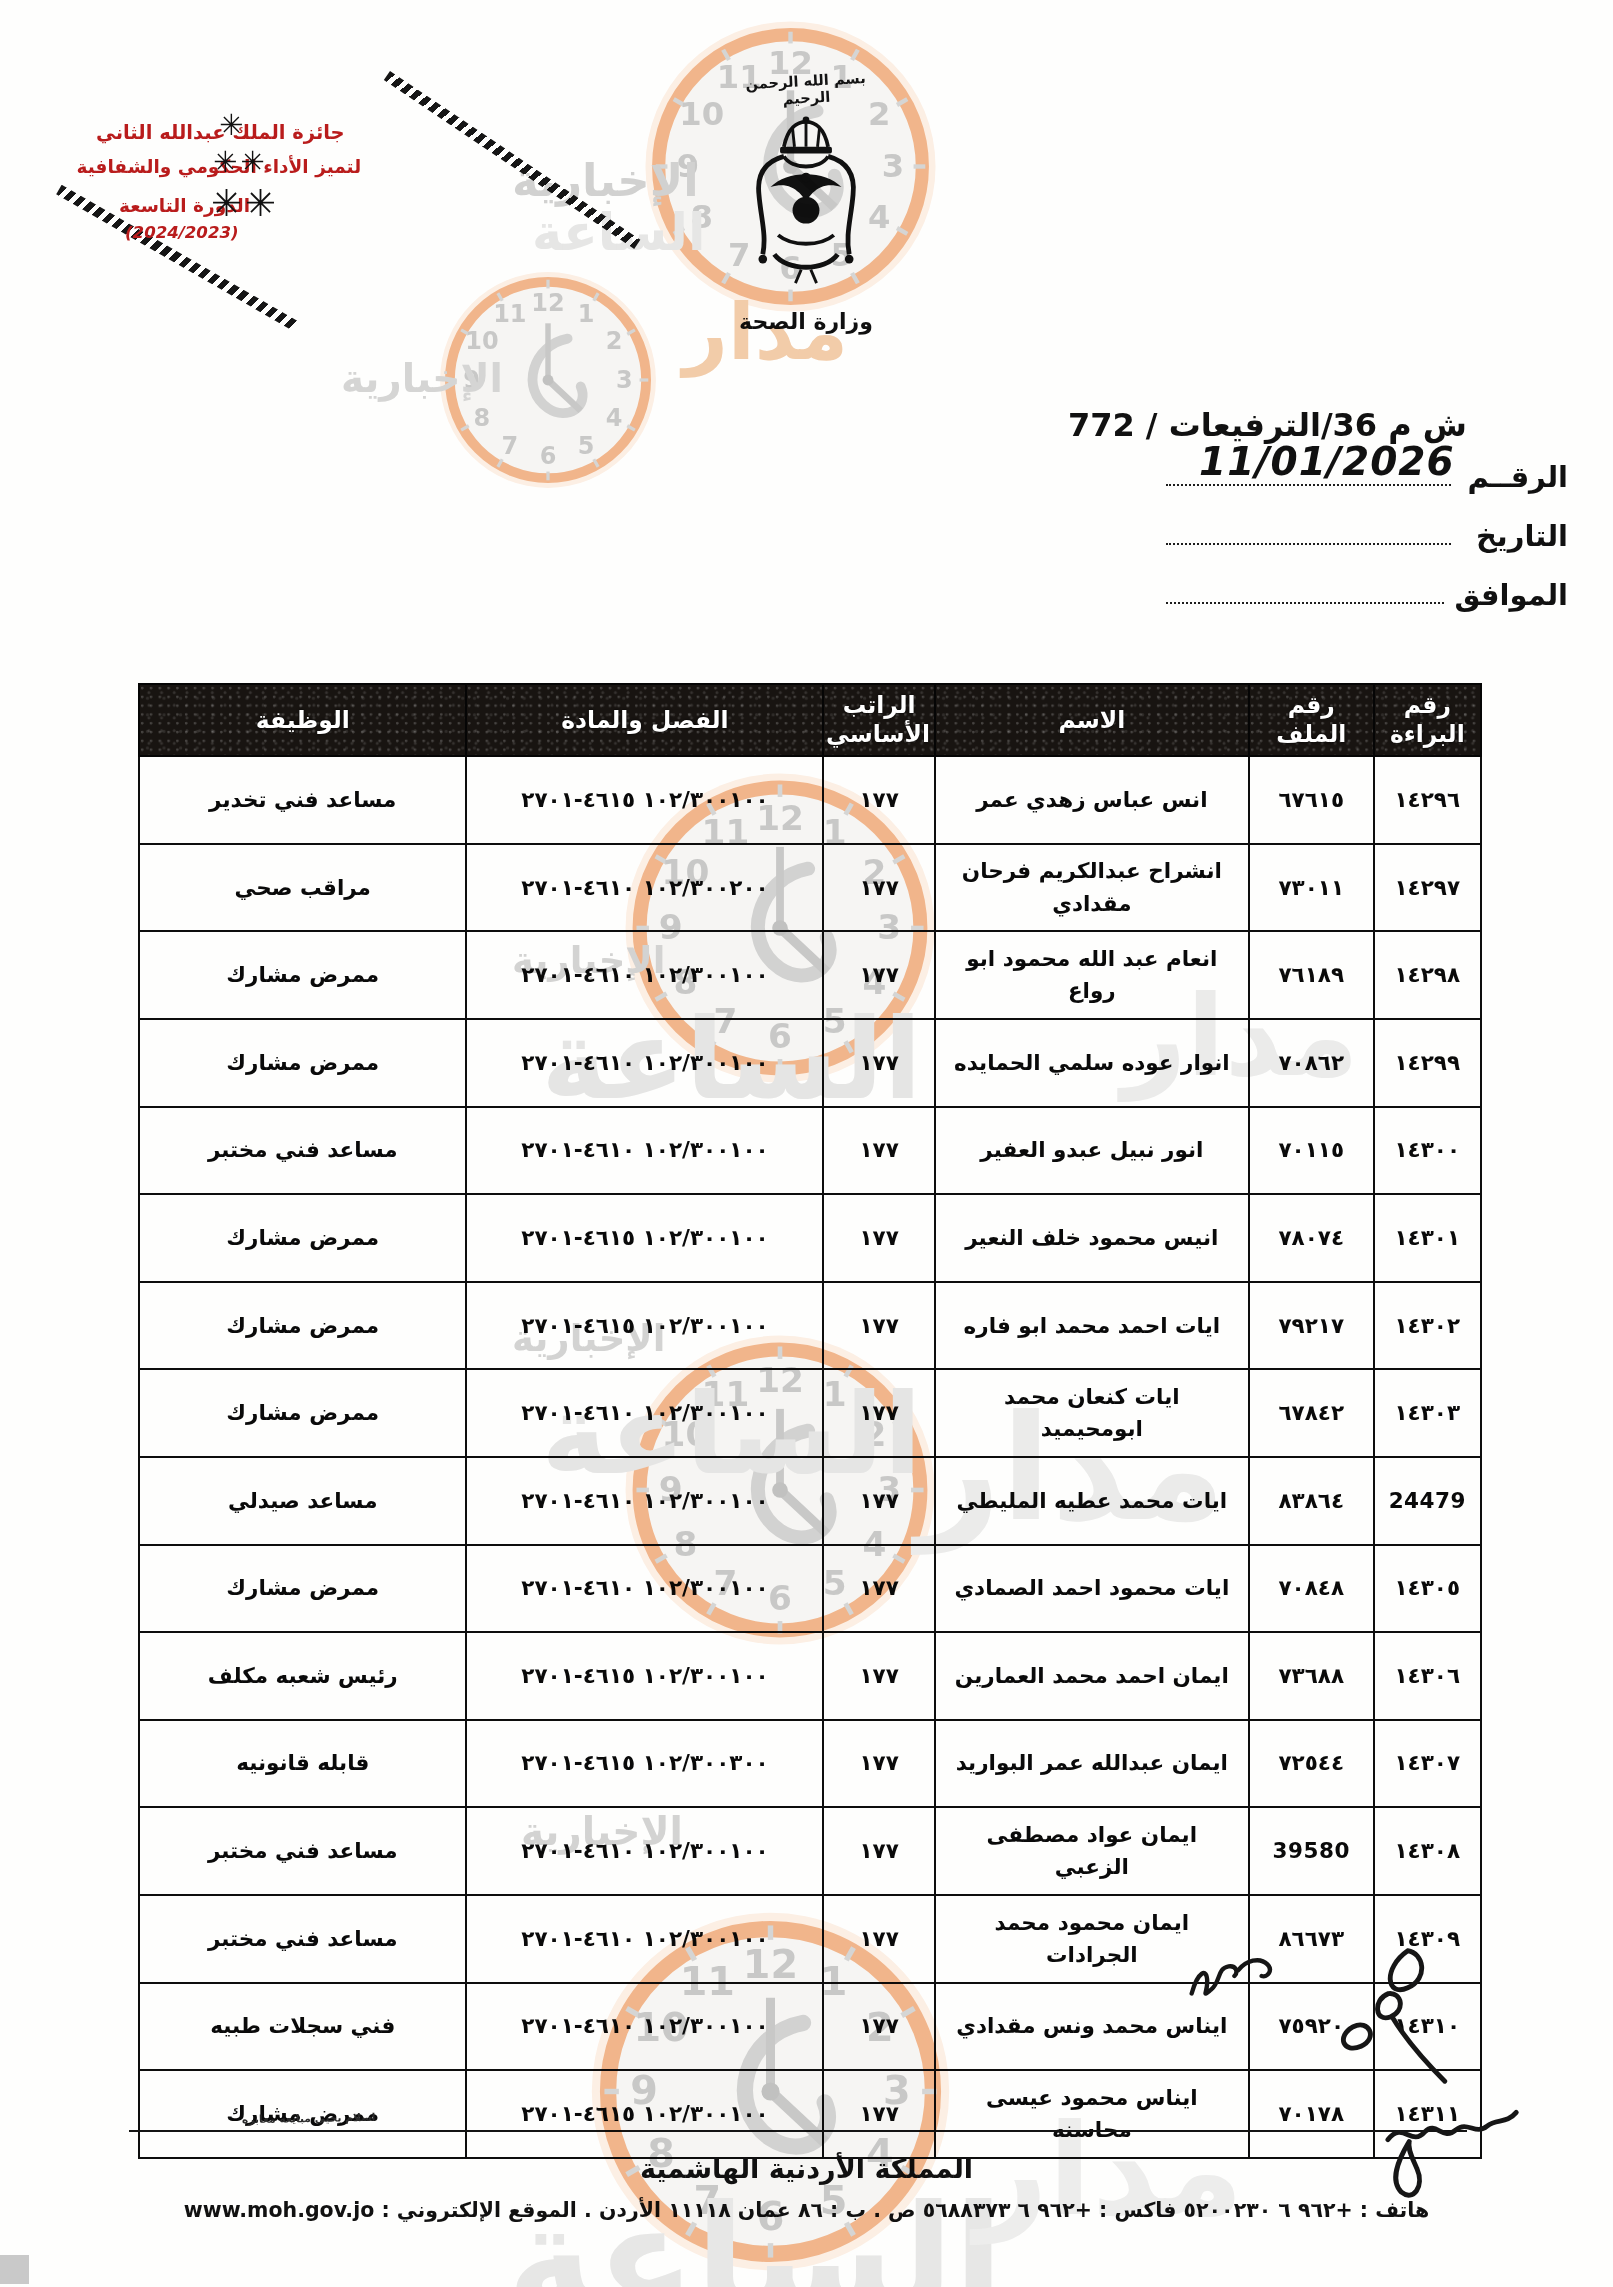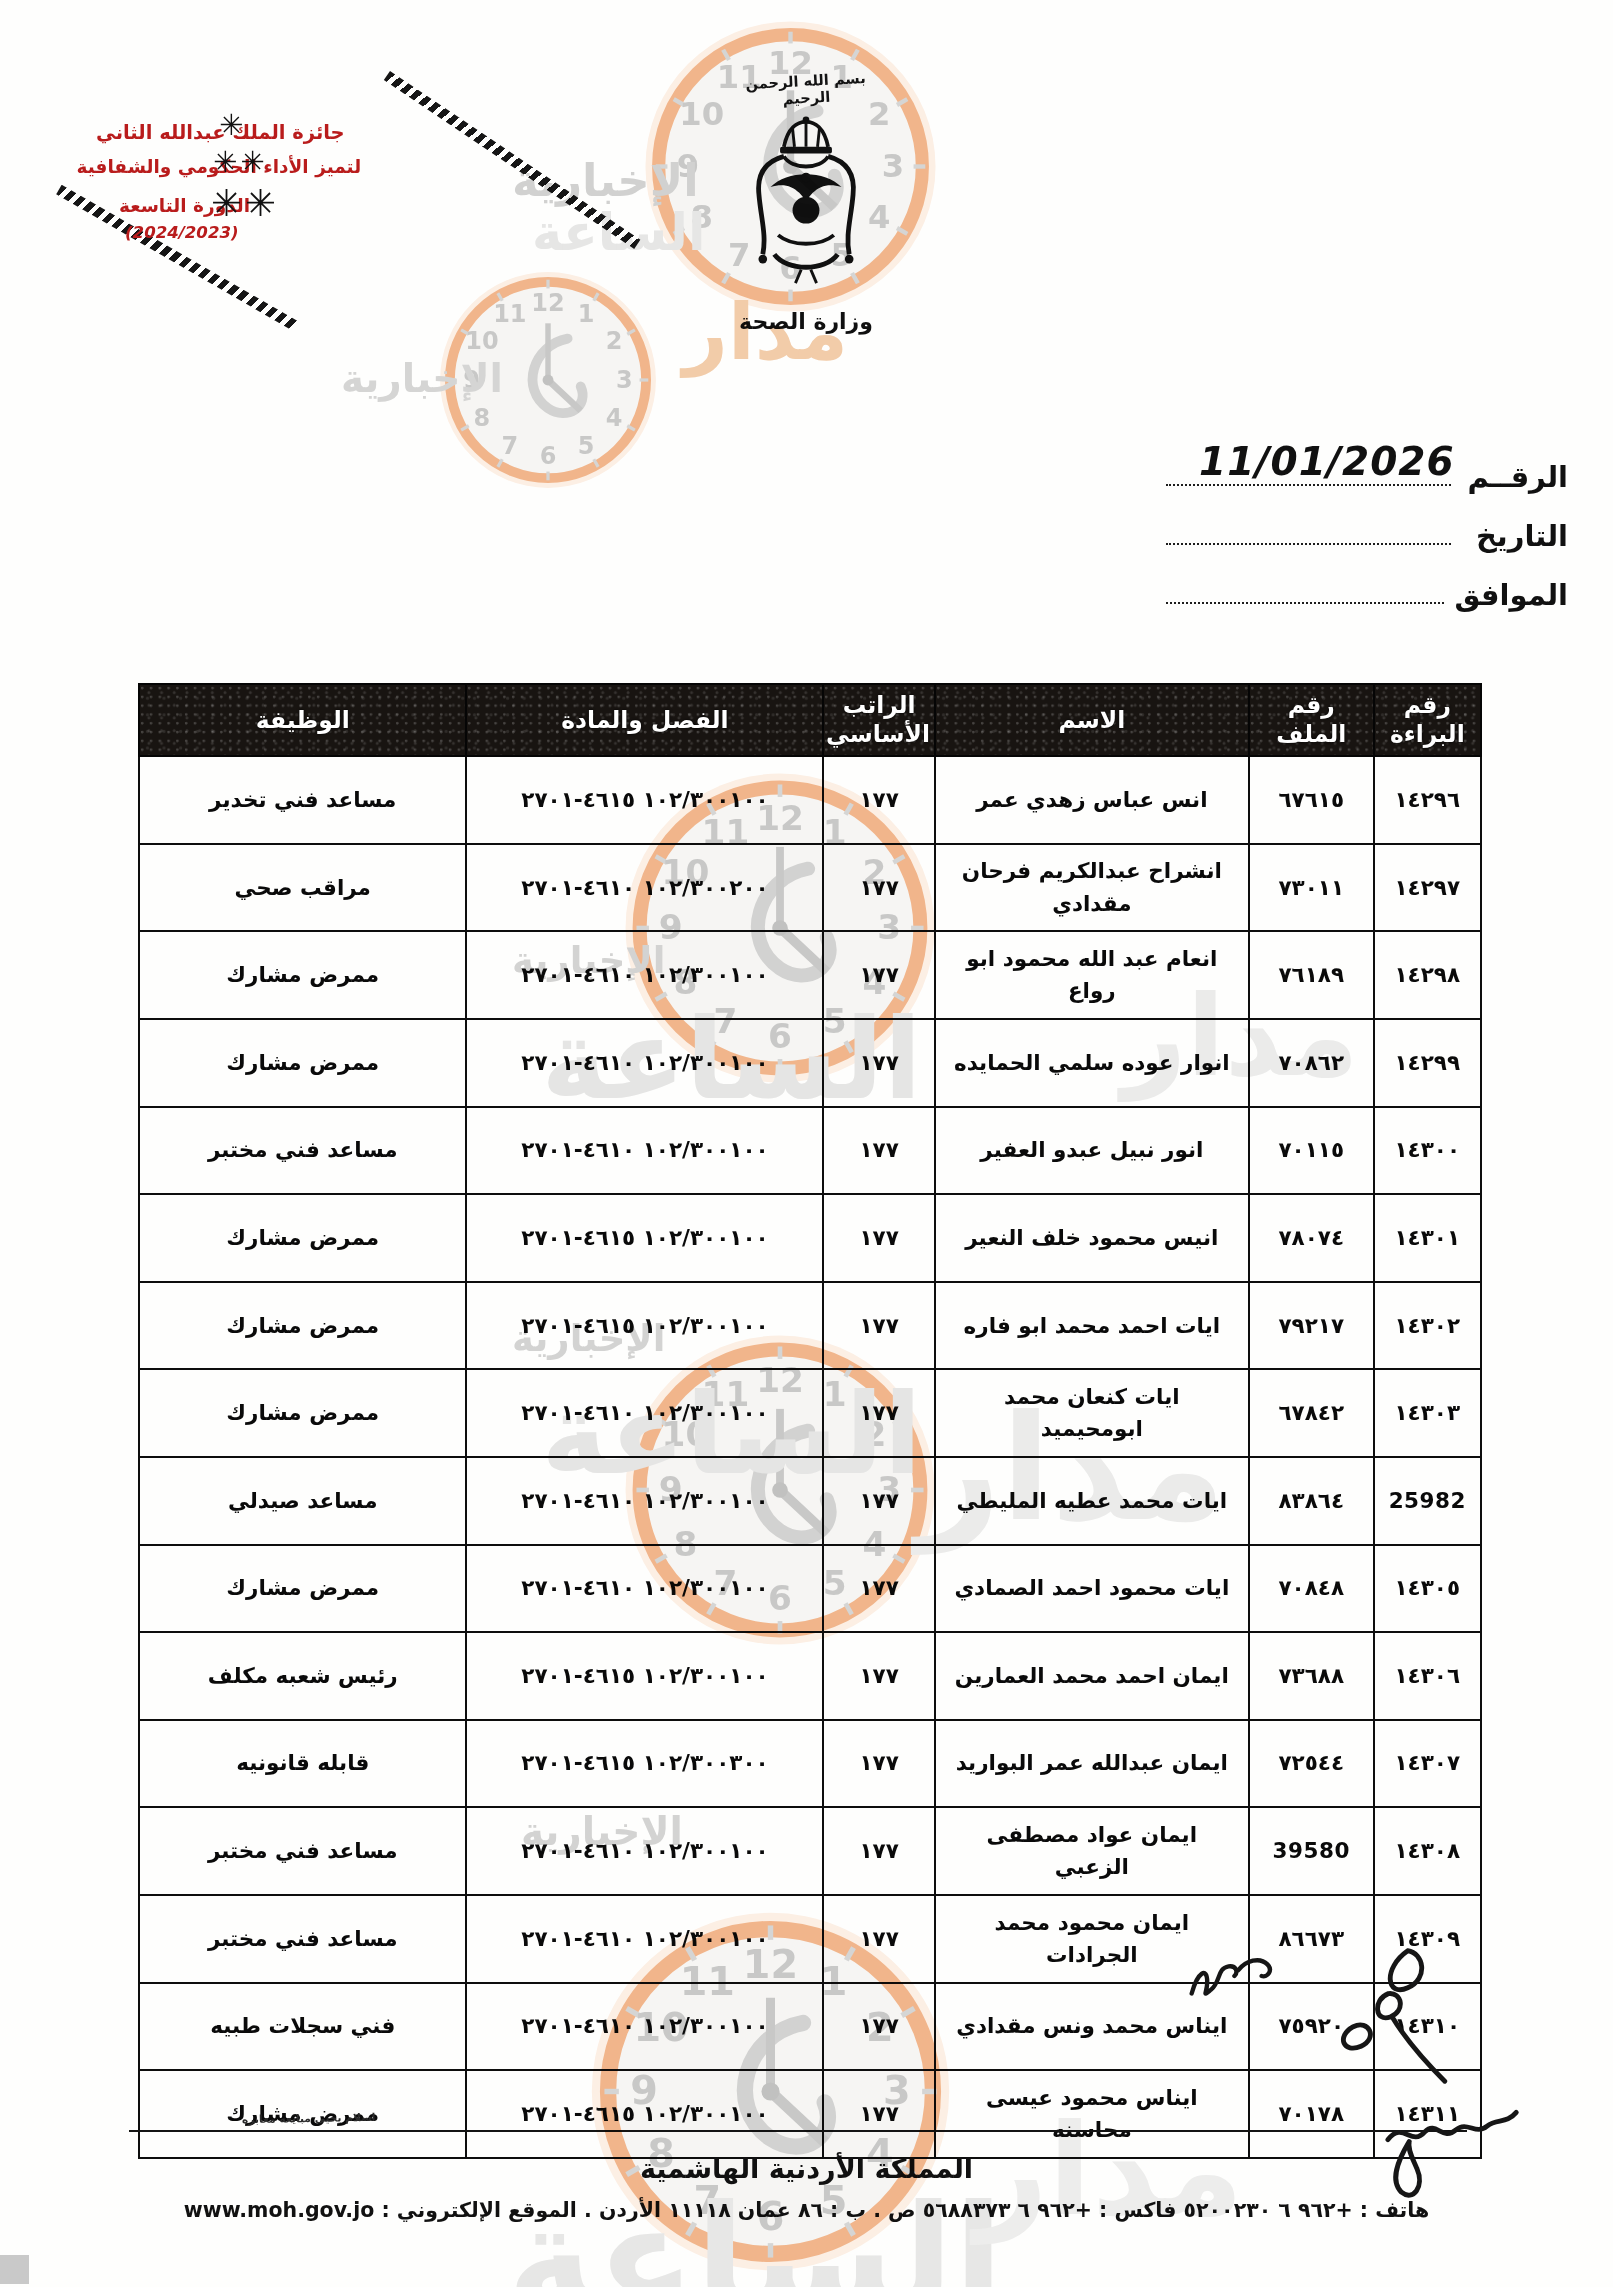--- a/index.html
+++ b/index.html
@@ -151,20 +151,21 @@
       <path d="M38,80 C55,62 95,62 112,80 C100,76 90,78 82,86 L75,94 L68,86 C60,78 50,76 38,80 Z" fill="#111"></path>
       <circle cx="75" cy="70" r="5" fill="#111"></circle>
       <circle cx="75" cy="104" r="14" fill="#111"></circle>
       <path d="M46,130 C60,142 90,142 104,130" fill="none" stroke="#111" stroke-width="4"></path>
       <path d="M42,150 C55,168 95,168 108,150" fill="none" stroke="#111" stroke-width="5"></path>
       <path d="M70,166 L64,180 M80,166 L86,180" stroke="#111" stroke-width="3" fill="none"></path>
     </svg>
     <div class="ministry">وزارة الصحة</div>
   </div>
 
+  <div class="reference">ش م 36/الترفيعات / 772</div>
 
   <div class="meta">
     <div class="meta-row">
       <span class="meta-label">الرقــم</span>
       <span class="meta-dots">
         <span class="meta-date">11/01/2026</span>
       </span>
     </div>
     <div class="meta-row">
       <span class="meta-label">التاريخ</span>
@@ -254,21 +255,21 @@
         </tr>
         <tr>
           <td class="c0">١٤٣٠٣</td>
           <td class="c1">٦٧٨٤٢</td>
           <td class="c2">ايات كنعان محمد ابومحيميد</td>
           <td class="c3">١٧٧</td>
           <td class="c4">١٠٢/٣٠٠١٠٠  ٤٦١٠-٢٧٠١</td>
           <td class="c5">ممرض مشارك</td>
         </tr>
         <tr>
-          <td class="c0">25982</td>
+          <td class="c0">24479</td>
           <td class="c1">٨٣٨٦٤</td>
           <td class="c2">ايات محمد عطيه المليطي</td>
           <td class="c3">١٧٧</td>
           <td class="c4">١٠٢/٣٠٠١٠٠  ٤٦١٠-٢٧٠١</td>
           <td class="c5">مساعد صيدلي</td>
         </tr>
         <tr>
           <td class="c0">١٤٣٠٥</td>
           <td class="c1">٧٠٨٤٨</td>
           <td class="c2">ايات محمود احمد الصمادي</td>

